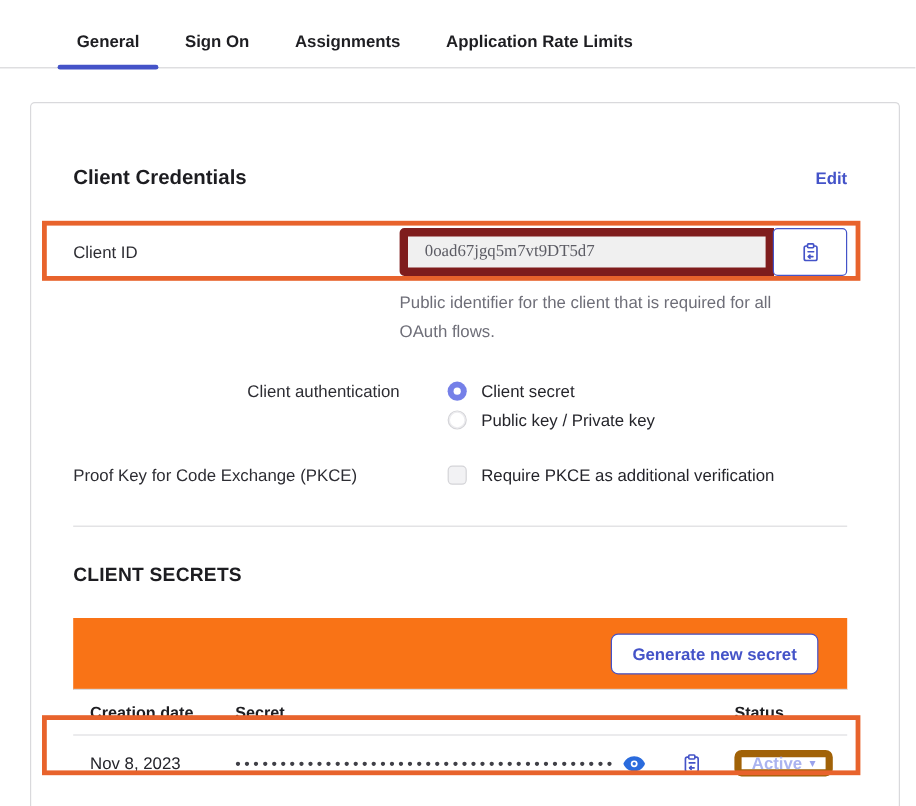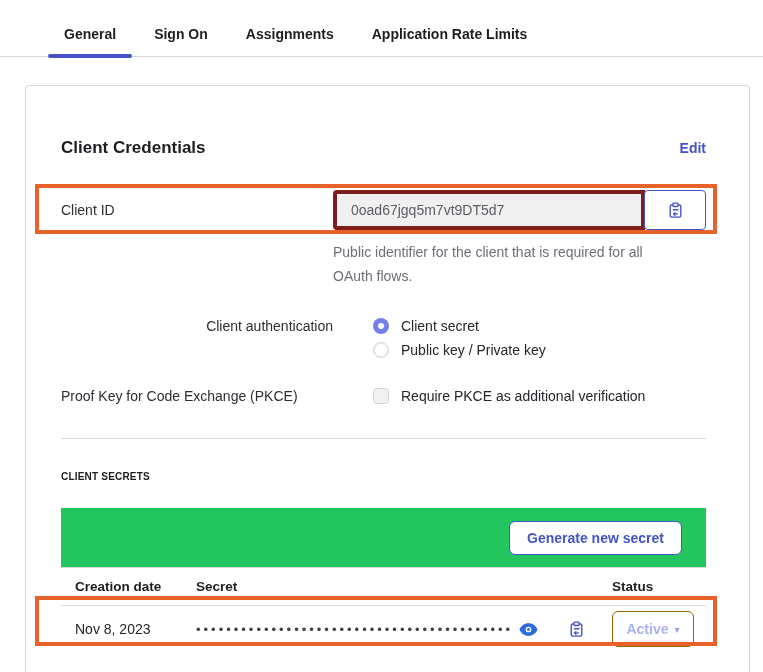--- a/index.html
+++ b/index.html
@@ -22,22 +22,22 @@
 
   .card-head { display:flex; justify-content:space-between; align-items:baseline; margin-top:52px; }
   .section-title { font-size:17px; font-weight:700; color:#1d1d21; }
   .edit-link { font-size:14px; font-weight:700; color:#4453c8; text-decoration:none; cursor:pointer; }
 
   .row { display:flex; align-items:center; }
   .row-label { width:272px; flex:0 0 272px; font-size:14px; color:#2d2d33; }
 
   .client-id-row { margin-top:32px; height:40px; }
   .field-group { display:flex; flex:1; height:40px; }
-  .ro-input { flex:1; height:40px; background:#f0f0f0; border:4px solid #7f1d1d;
-              border-radius:4px 0 0 4px; font-family:Liberation Sans, sans-serif; font-size:14px; color:#5c5c64;
+  .ro-input { flex:1; height:40px; background:#f0f0f0; border:7px solid #7f1d1d;
+              border-radius:4px 0 0 4px; font-family:Liberation Serif, serif; font-size:14px; color:#5c5c64;
               padding:0 14px; outline:none; }
   .copy-btn { width:62px; height:40px; background:#fff; border:1px solid #4453c8;
               border-radius:4px; margin-left:-1px; display:flex; align-items:center;
               justify-content:center; cursor:pointer; }
 
   .help-text { margin-left:272px; margin-top:10px; max-width:352px;
                font-size:14px; line-height:24px; color:#6e6e78; }
 
   .auth-row { margin-top:30px; align-items:flex-start;text-align:right; }
   .options { display:flex; flex-direction:column; gap:8px; }
@@ -47,37 +47,37 @@
   .radio.selected::after { content:""; position:absolute; left:5px; top:5px; width:6px; height:6px;
                            border-radius:50%; background:#fff; }
   .radio.unselected { background:#fff; border:1px solid #d4d4d8; box-shadow:inset 0 0 0 1px #ececef; }
   .checkbox { width:16px; height:16px; border-radius:4px; flex:0 0 16px;
               background:#f2f2f4; border:1px solid #d4d4d8; }
 
   .pkce-row { margin-top:30px; }
 
   .divider { border:none; border-top:1px solid #dcdcdf; margin-top:34px; }
 
-  .secrets-title { margin-top:32px; font-size:10px; font-weight:700; color:#1d1d21; letter-spacing:.2px; }
+  .secrets-title { margin-top:32px; font-size:16px; font-weight:700; color:#1d1d21; letter-spacing:.2px; }
 
-  .panel { margin-top:26px; height:60px; background:#22c55e; border-bottom:1px solid #dadadd;
+  .panel { margin-top:26px; height:60px; background:#f97316; border-bottom:1px solid #dadadd;
            display:flex; align-items:center; justify-content:flex-end; padding-right:24px; }
   .generate-btn { height:34px; padding:0 17px; background:#fff; border:1.5px solid #4453c8;
                   border-radius:6px; color:#4453c8; font-family:inherit; font-size:14px;
                   font-weight:700; cursor:pointer; }
 
   .table { width:100%; }
   .thead, .trow { display:grid; grid-template-columns:121px 416px 1fr; align-items:center; padding:0 14px; }
   .thead { height:38px; font-size:13.5px; font-weight:700; color:#1d1d21; border-bottom:1px solid #dedee1; }
   .trow { height:46px; font-size:14px; color:#25252b; }
   .secret-cell { display:flex; align-items:center; }
   .dots { font-size:13px; letter-spacing:3px; color:#3f3f46; white-space:nowrap; line-height:1; }
   .eye-btn { margin-left:6px; display:flex; align-items:center; cursor:pointer; background:none; border:none; padding:0; }
   .copy2-btn { margin-left:30px; display:flex; align-items:center; cursor:pointer; background:none; border:none; padding:0; }
-  .status-btn { width:82px; height:36px; background:#fff; border:1px solid #a16207; border-radius:6px;
+  .status-btn { width:82px; height:22px; background:#fff; border:6px solid #a16207; border-radius:6px;
                 color:#aab3ef; font-family:inherit; font-size:14px; font-weight:700; cursor:pointer;
                 display:flex; align-items:center; justify-content:center; gap:6px; }
   .caret { font-size:10px; color:#99a2ec; }
 
   
   .annotation { position:absolute; border:4px solid #e8632c; z-index:9; pointer-events:none; }
   .a1 { left:35px; top:172px; width:682px; height:50px; }
   .a2 { left:35px; top:584px; width:682px; height:50px; }
 </style>
 </head>

